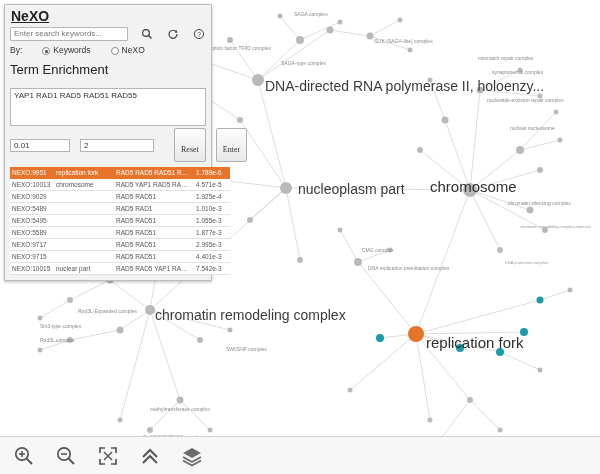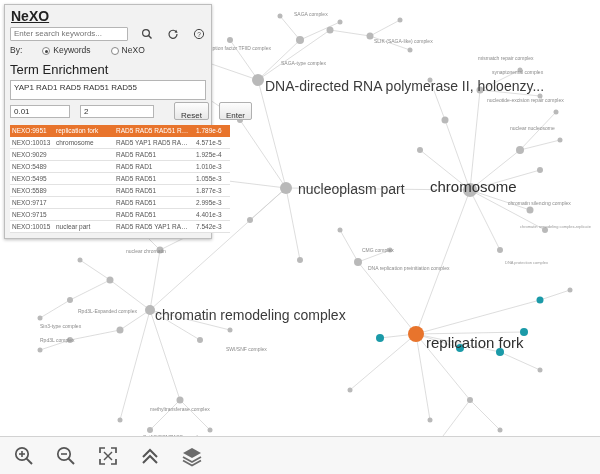--- a/index.html
+++ b/index.html
@@ -116,23 +116,23 @@
     border-radius: 50%;
     background: #444;
   }
 
   .section-title {
     margin-top: 7px;
     font-size: 13px;
     color: #222;
   }
   #term-textarea {
-    margin-top: 3px;
+    margin-top: 11px;
     width: 100%;
-    height: 20px;
+    height: 38px;
     border: 1px solid #b5b5b5;
     background: #fff;
     font-size: 8px;
     color: #333;
     padding: 2px 3px;
     box-sizing: border-box;
     resize: none;
     font-family: "Liberation Sans", sans-serif;
   }
 
@@ -148,28 +148,28 @@
     font-size: 8px;
     padding: 0 3px;
     color: #333;
     box-sizing: border-box;
     font-family: "Liberation Sans", sans-serif;
   }
   .param-input.wide { width: 74px; }
   .spacer { flex: 1 1 auto; }
   .sm-btn {
     height: 14px;
-    padding: 8px 6px;
+    padding: 16px 6px;
     font-size: 8px;
     background: linear-gradient(#fdfdfd, #e8e8e8);
     border: 1px solid #b0b0b0;
     border-radius: 2px;
     color: #333;
     cursor: pointer;
-    font-family: Liberation Sans, sans-serif;
+    font-family: Liberation Serif, serif;
   }
 
   
   #results-table {
     margin-top: 5px;
     width: 100%;
     border-collapse: collapse;
     font-size: 6.5px;
     background: #fff;
     table-layout: fixed;

